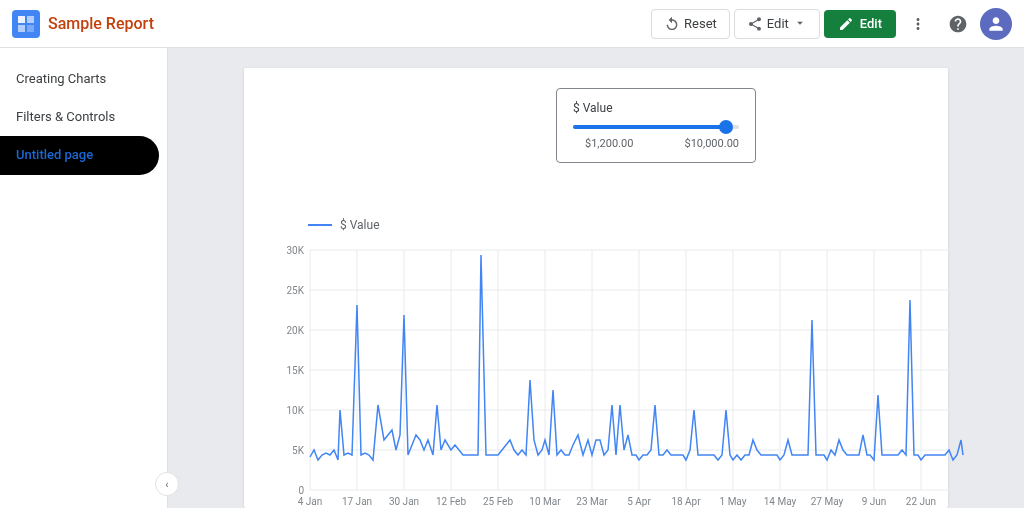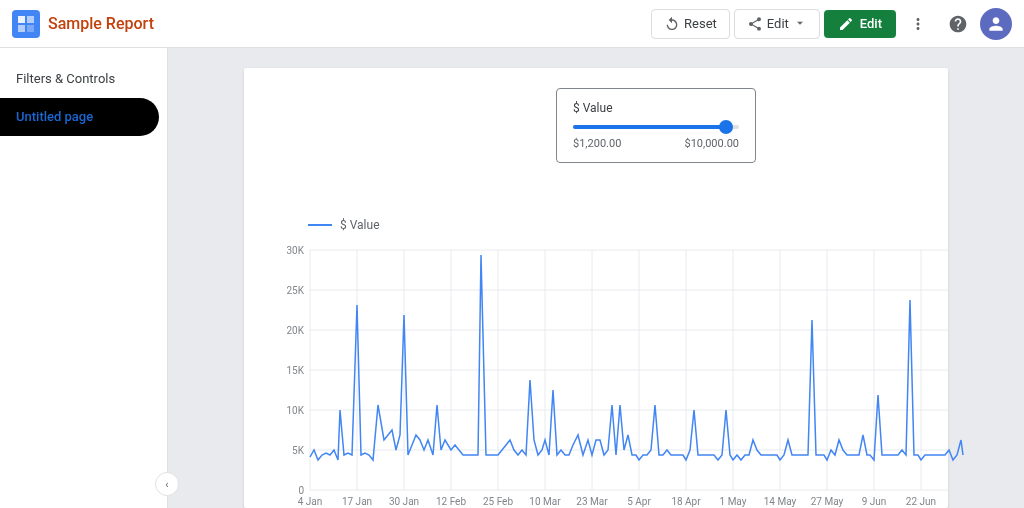--- a/index.html
+++ b/index.html
@@ -87,21 +87,21 @@
     }
     .slider-fill {
       position: absolute; left: 0; right: 8%; height: 100%;
       background: #1a73e8; border-radius: 2px;
     }
     .slider-thumb {
       position: absolute; right: 8%; top: -5px;
       width: 14px; height: 14px; border-radius: 50%; background: #1a73e8;
       transform: translateX(50%);
     }
-    .slider-labels { display: flex; justify-content: space-between; font-size: 11px; color: #5f6368; margin-top: 6px; }
+    .slider-labels { display: flex; justify-content: space-between; font-size: 11px; color: #5f6368; margin-top: 6px; margin-left: 12px; }
 
     
     .chart-area { margin-top: 130px; }
     .chart-legend { display: flex; align-items: center; gap: 8px; margin-bottom: 8px; margin-left: 40px; }
     .legend-line { width: 24px; height: 2px; background: #4285f4; }
     .legend-label { font-size: 12px; color: #5f6368; }
 
     .chart-wrapper { position: relative; }
     svg.chart { display: block; }
 
@@ -161,20 +161,21 @@
       <svg width="20" height="20" viewBox="0 0 24 24" fill="white">
           <path d="M12 12c2.21 0 4-1.79 4-4s-1.79-4-4-4-4 1.79-4 4 1.79 4 4 4zm0 2c-2.67 0-8 1.34-8 4v2h16v-2c0-2.66-5.33-4-8-4z"></path>
         </svg>
     </div>
   </div>
 </header>
 
 <div class="main">
 
   <nav class="sidebar">
+    <div class="sidebar-item">Creating Charts</div>
     <div class="sidebar-item">Filters &amp; Controls</div>
     <div class="sidebar-item active">Untitled page</div>
     <div class="sidebar-collapse">‹</div>
   </nav>
 
   <div class="content">
     <div class="report-canvas">
 
       <div class="filter-widget">
         <div class="filter-title">$ Value</div>

